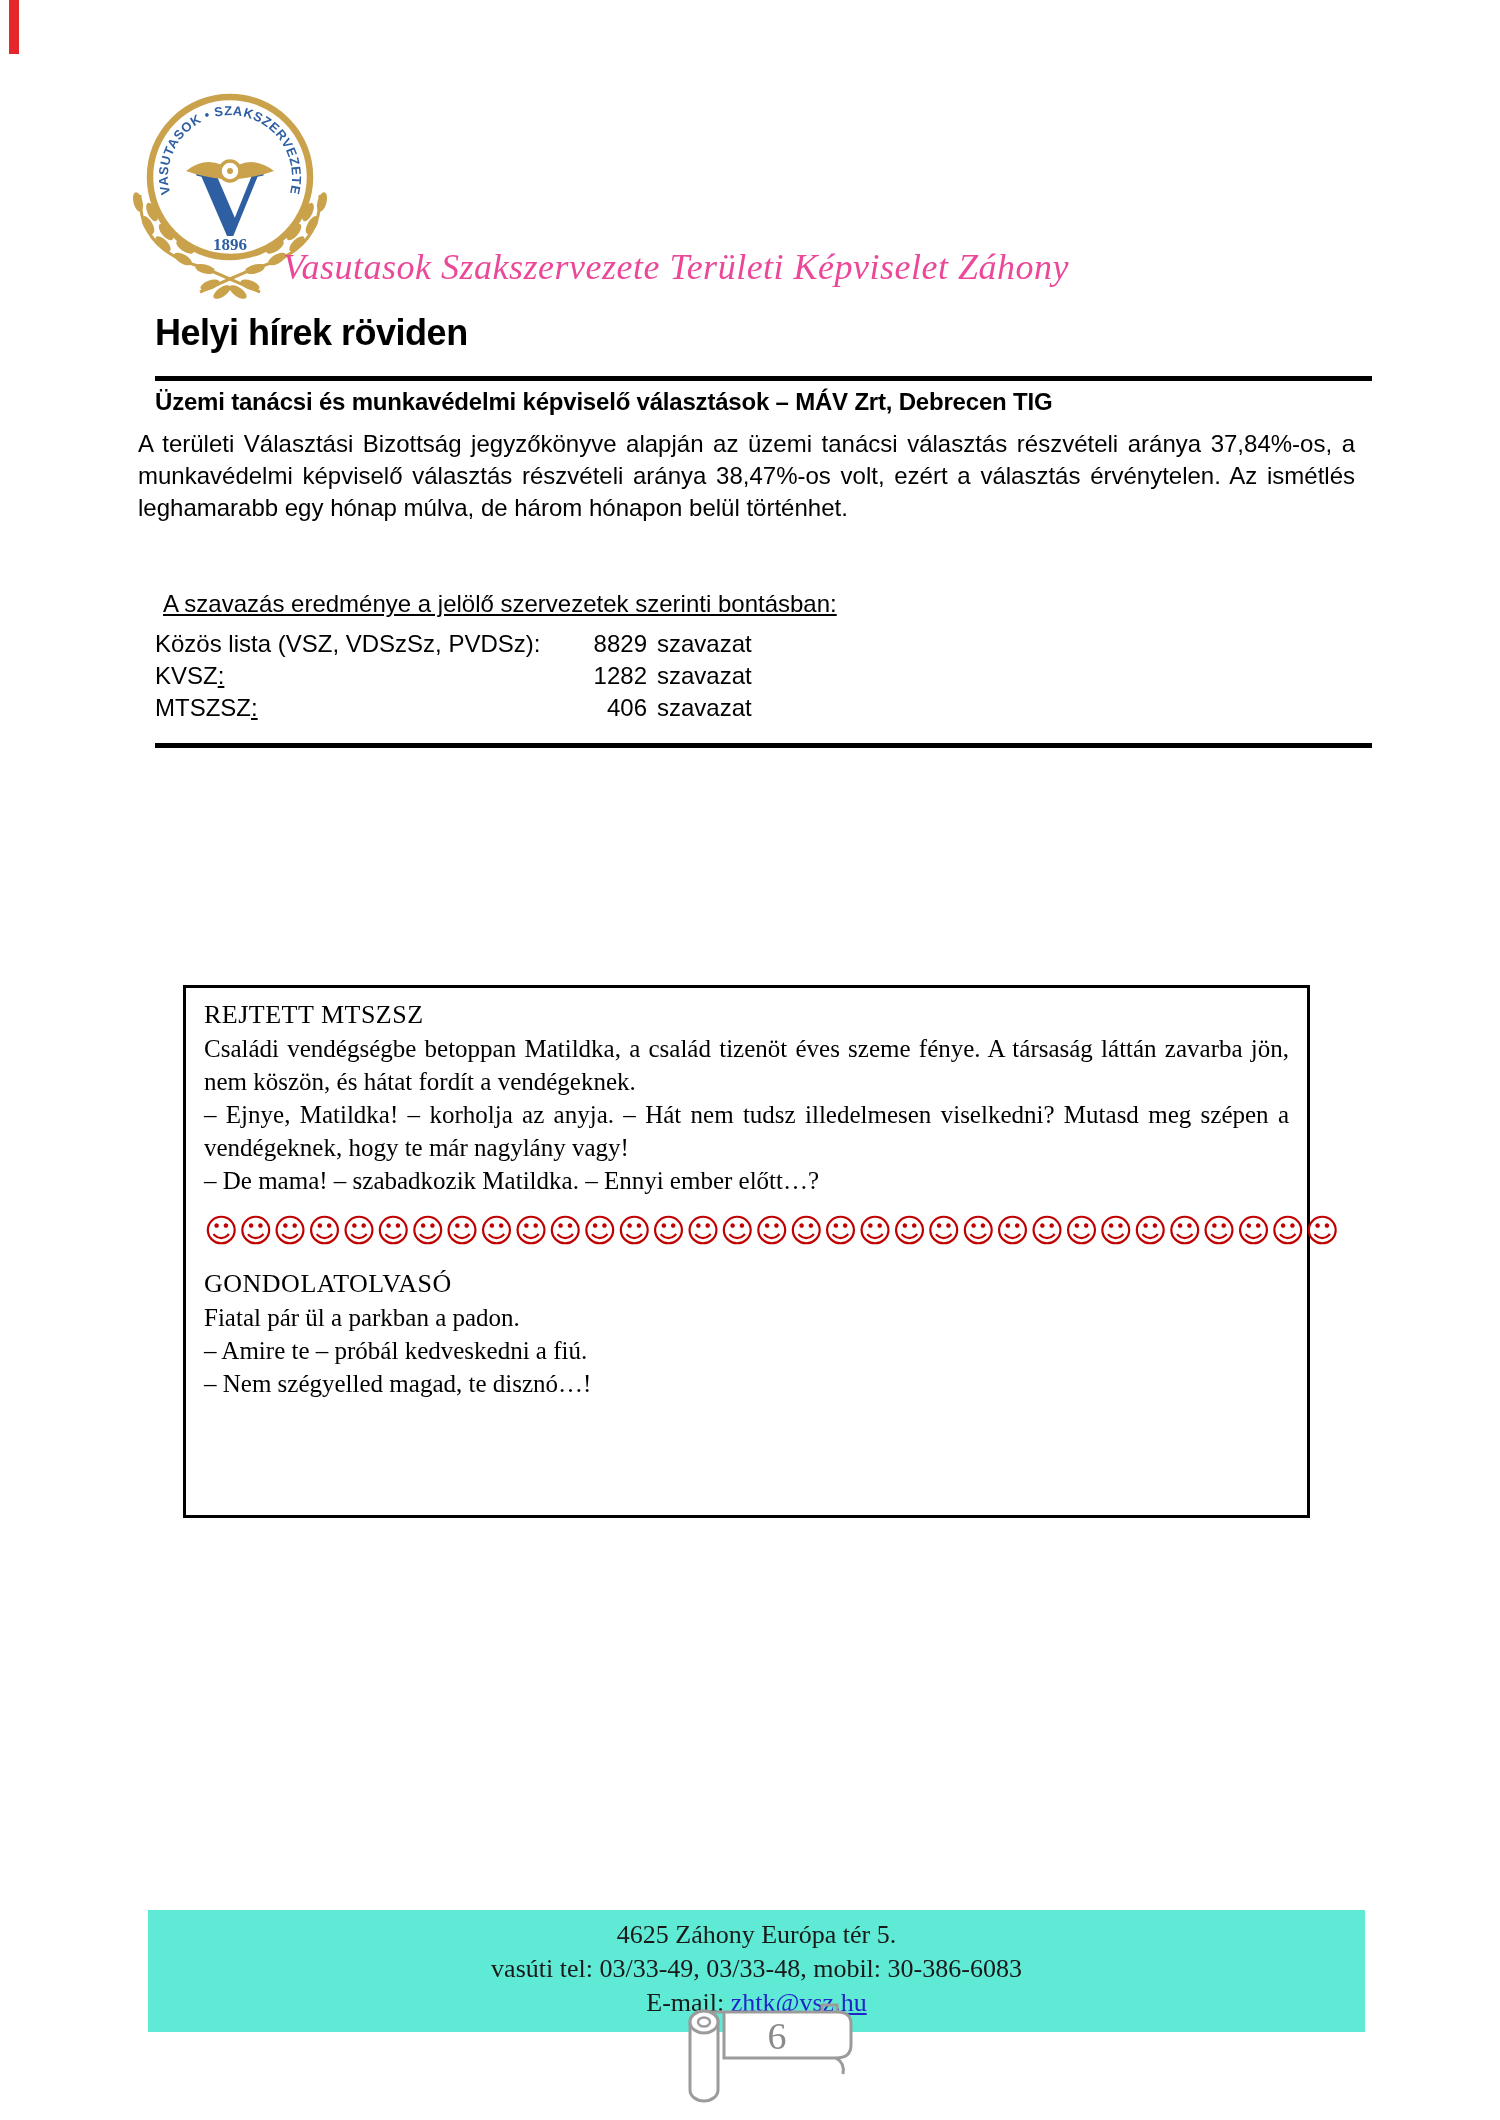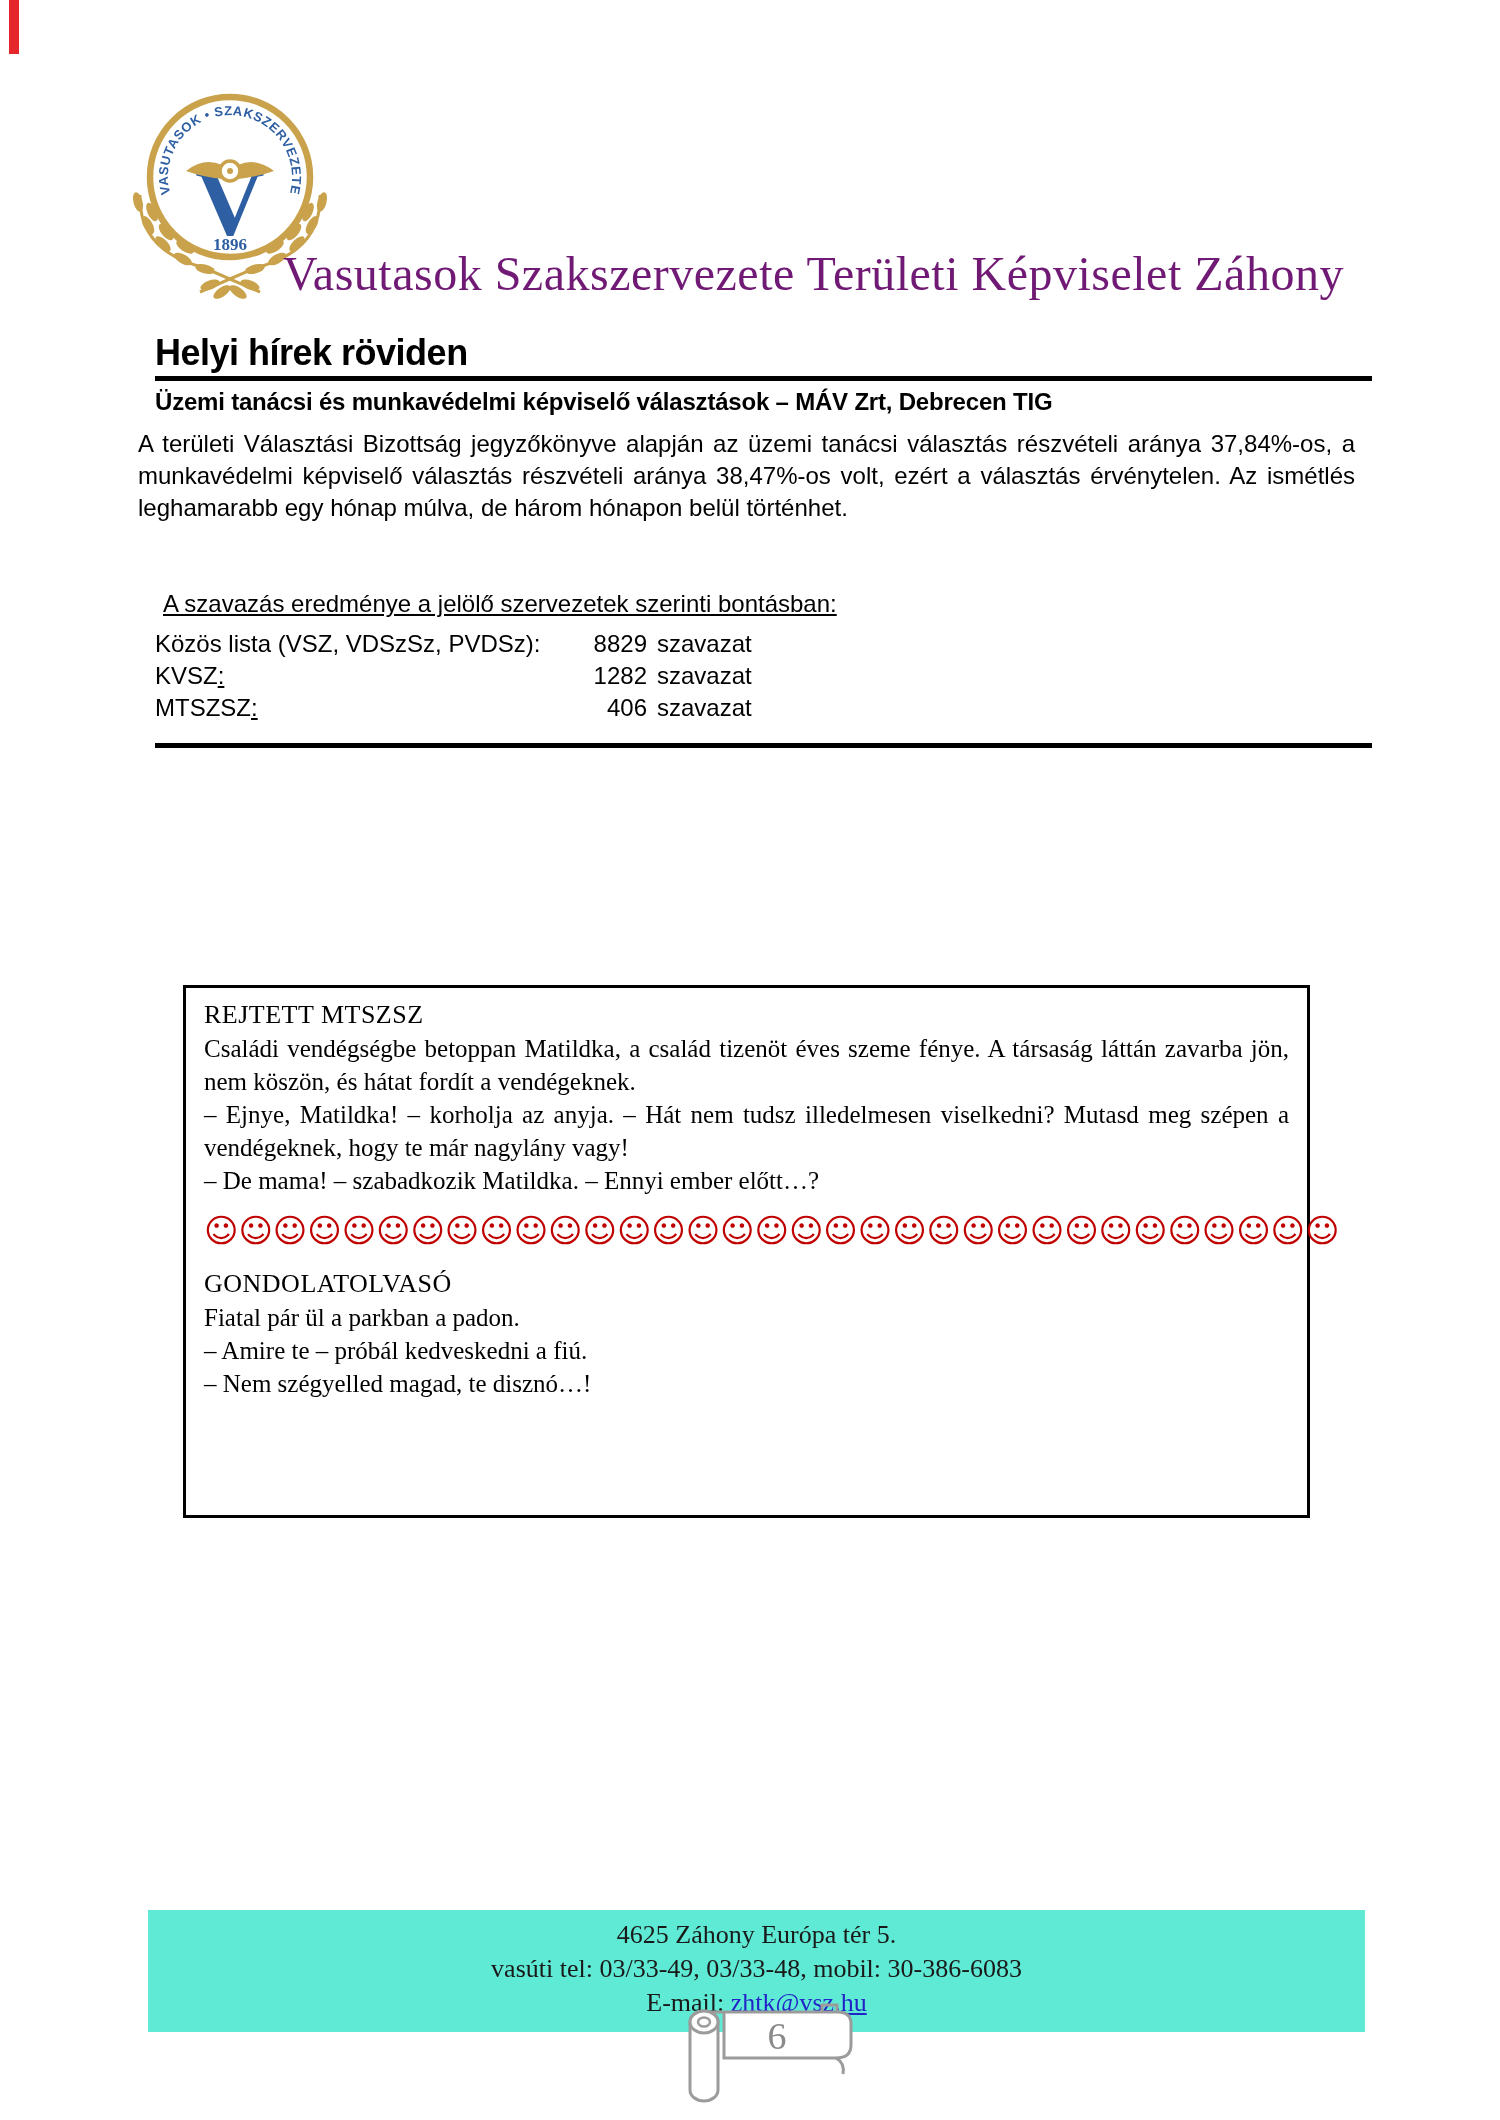--- a/index.html
+++ b/index.html
@@ -4,24 +4,24 @@
 <style>
   html,body{margin:0;padding:0;background:#ffffff;}
   .page{position:relative;width:1500px;height:2120px;background:#fff;overflow:hidden;
         font-family:"Liberation Sans",sans-serif;color:#000;}
 
   .red-mark{position:absolute;left:9px;top:0;width:10px;height:54px;background:#e5262b;}
 
   
   .logo{position:absolute;left:130px;top:80px;}
   .org-title{position:absolute;left:283px;top:246px;font-family:"Liberation Serif",serif;
-             font-size:48px;letter-spacing:.5px;white-space:nowrap;color:#701a75;}
-
-  
-  .section-title{position:absolute;left:155px;top:332px;margin:0;font-size:36px;font-weight:bold;
+             font-size:36px;letter-spacing:.5px;white-space:nowrap;color:#ec4899;font-style:italic;}
+
+  
+  .section-title{position:absolute;left:155px;top:312px;margin:0;font-size:36px;font-weight:bold;
                  letter-spacing:-.5px;}
   .rule{position:absolute;left:155px;width:1217px;height:5px;background:#000;}
   .rule-top{top:376px;}
   .rule-bottom{top:743px;}
   .headline{position:absolute;left:155px;top:388px;margin:0;font-size:24px;font-weight:bold;
             letter-spacing:-.2px;white-space:nowrap;}
   .body-par{position:absolute;left:138px;top:428px;width:1217px;margin:0;font-size:24px;
             line-height:32px;text-align:justify;}
   .results-heading{position:absolute;left:155px;top:582px;margin:8px;font-size:24px;
                    text-decoration:underline;}

